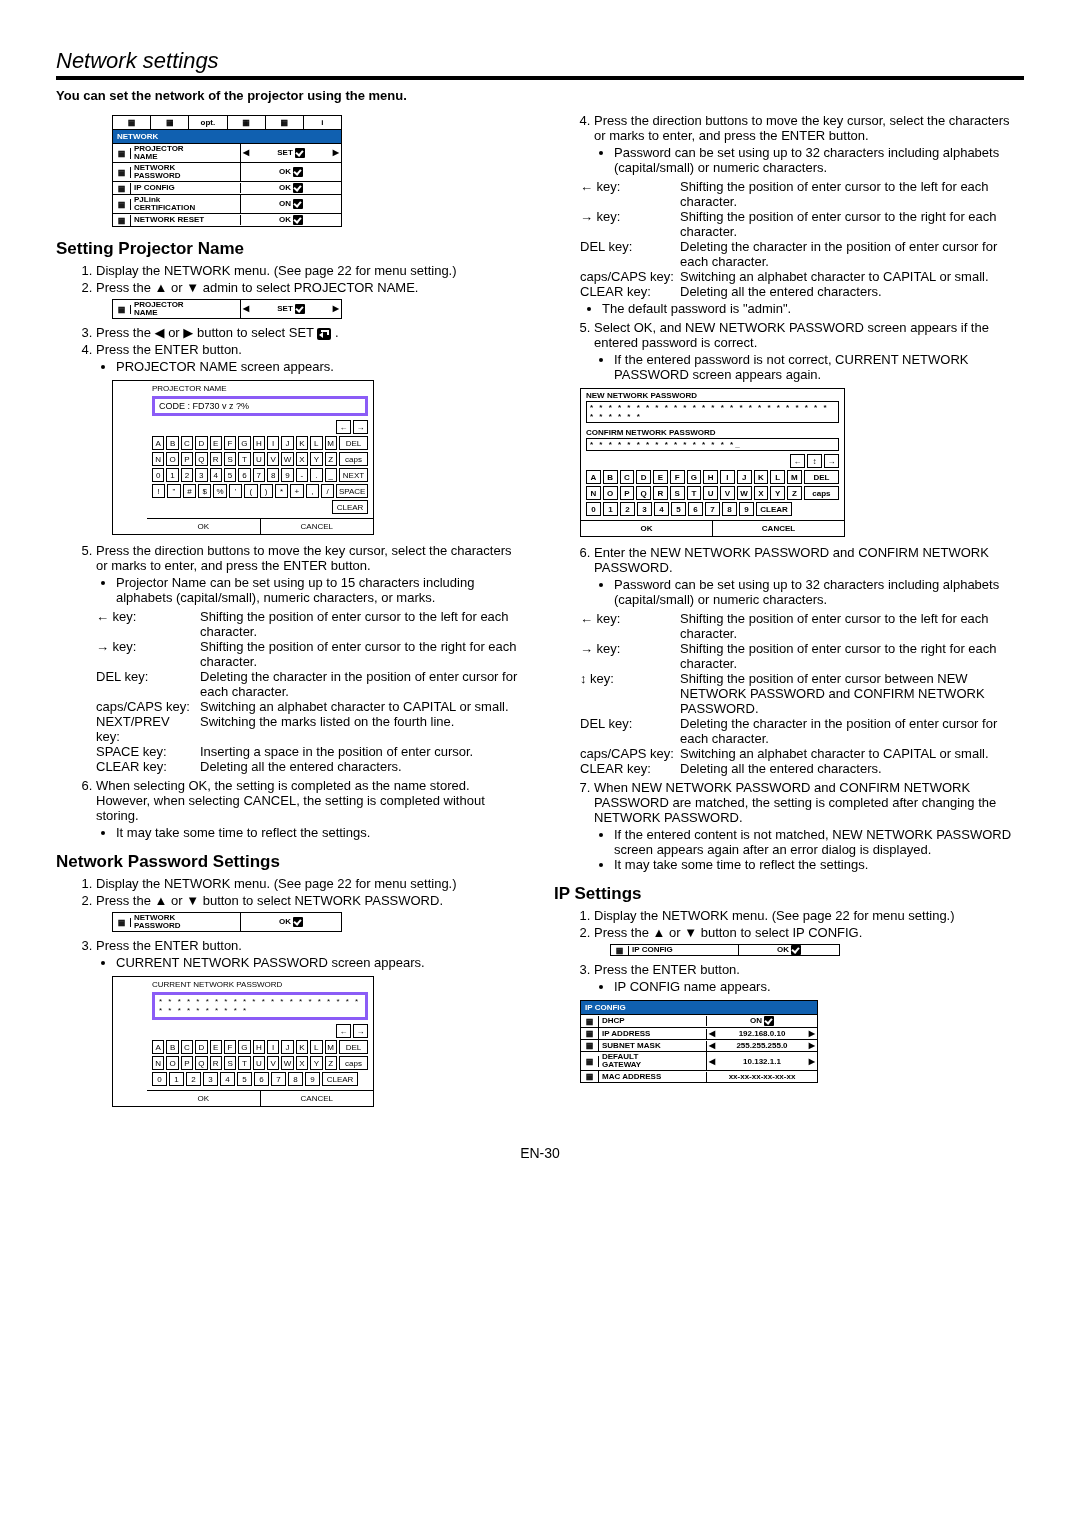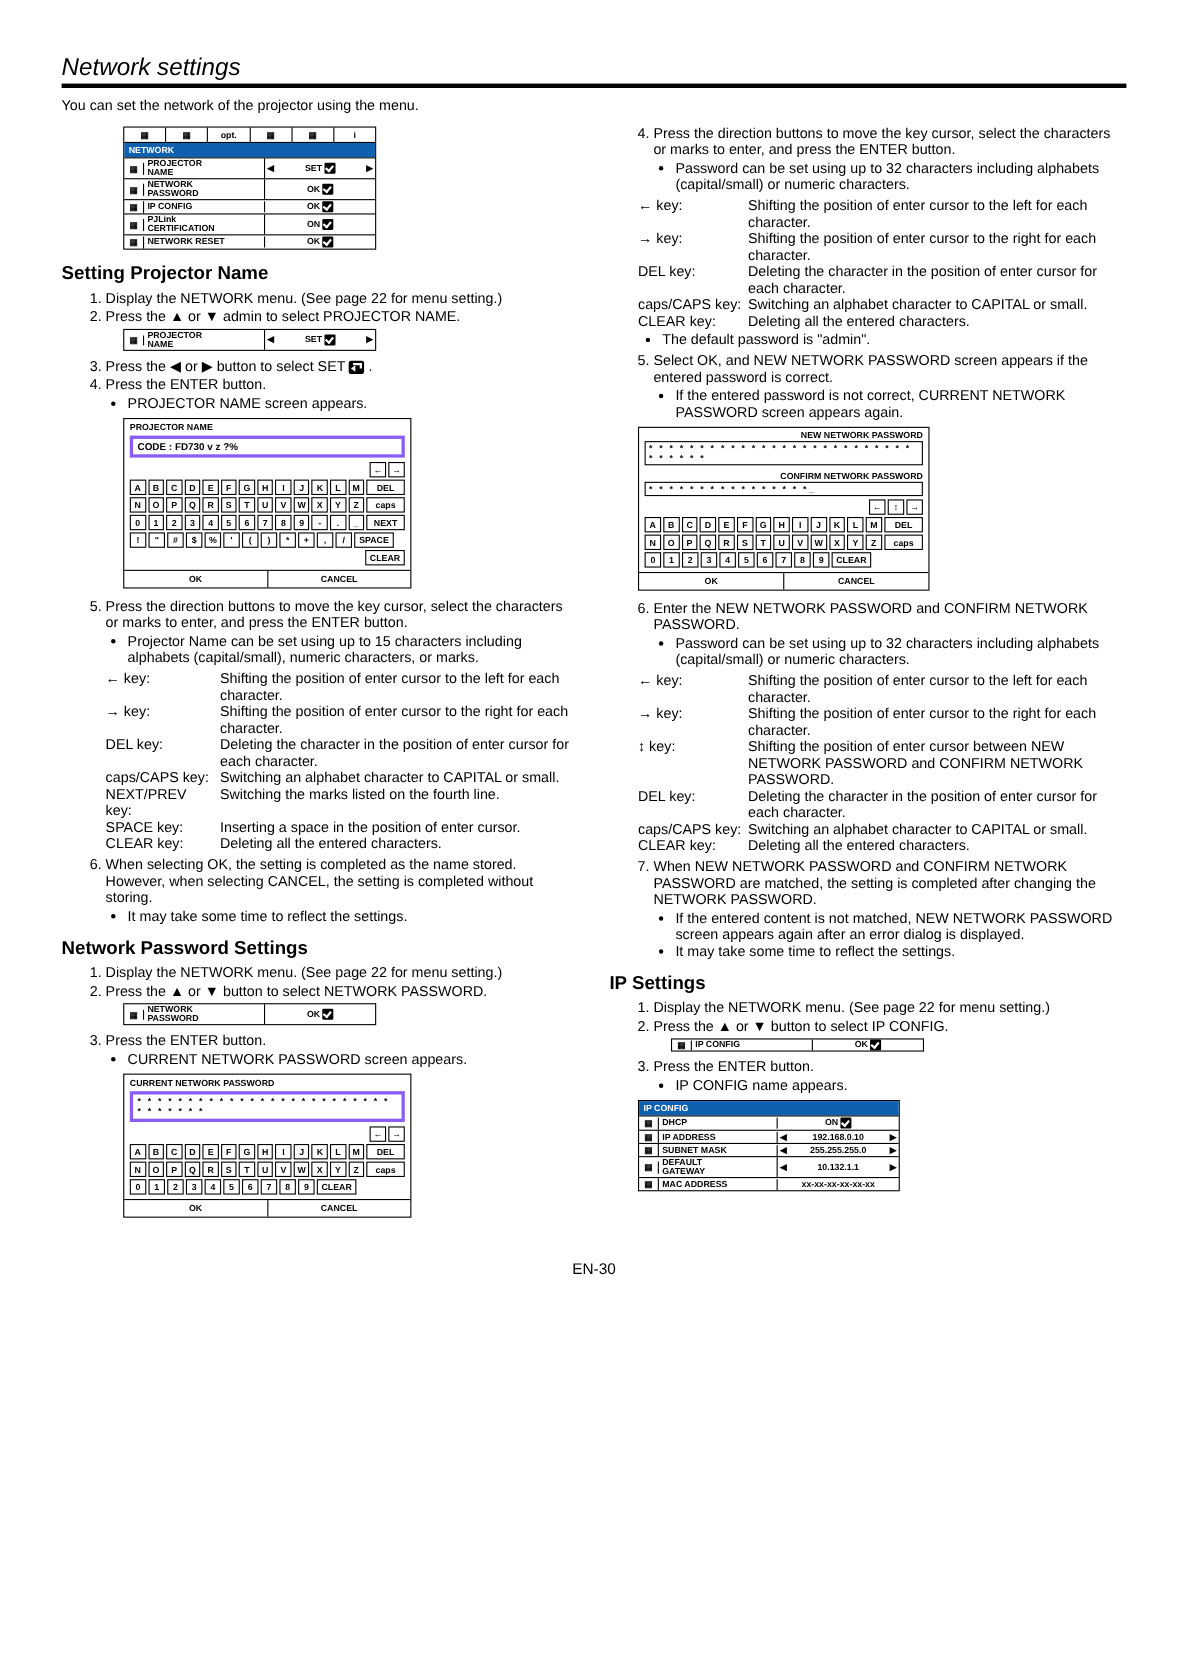--- a/index.html
+++ b/index.html
@@ -12,21 +12,21 @@
     padding: 48px 56px 60px 56px;
     width: 1080px;
   }
   .page-title-wrap { border-bottom: 4px solid #000; margin-bottom: 6px; }
   .page-title {
     font-style: italic;
     font-weight: normal;
     font-size: 22px;
     margin: 0 0 2px 0;
   }
-  .intro { margin: 8px 0 6px 0; }
+  .intro { margin: 8px 0 6px 0; font-weight: bold; }
   .cols { display: flex; gap: 28px; }
   .col { flex: 1; min-width: 0; }
   ol.steps { margin: 4px 0 4px 0; padding-left: 40px; }
   ol.steps > li { margin: 2px 0; }
   ul.bullets { list-style: disc; margin: 2px 0 2px 0; padding-left: 48px; }
   ul.bullets > li { margin: 2px 0; }
   ul.inner { list-style: disc; margin: 2px 0 2px 0; padding-left: 20px; }
   .section-h { font-weight: bold; font-size: 17px; margin: 12px 0 2px 0; }
   .kv { display: flex; gap: 4px; margin-left: 40px; }
   .kv .k { width: 100px; flex-shrink: 0; }
@@ -44,33 +44,33 @@
   .menu-row .lbl { flex:1; padding:1px 3px; border-right:1px solid #000; line-height:1; }
   .menu-row .val { width:100px; text-align:center; padding:1px 2px; position:relative; }
   .menu-row .arrow-l { position:absolute; left:2px; }
   .menu-row .arrow-r { position:absolute; right:2px; }
   .mini-row { display:flex; align-items:center; border:1px solid #000; font-size:8px; font-weight:bold; width:230px; margin:4px 0 6px 56px; }
   .mini-row .ico { width:18px; text-align:center; border-right:1px solid #000; }
   .mini-row .lbl { flex:1; padding:1px 3px; border-right:1px solid #000; line-height:1; }
   .mini-row .val { width:100px; text-align:center; position:relative; }
   .mini-row .arrow-l { position:absolute; left:2px; }
   .mini-row .arrow-r { position:absolute; right:2px; }
-  .osk { border:1px solid #000; font-size:8px; font-weight:bold; margin:6px 0 8px 56px; width: 262px; }
+  .osk { border:1px solid #000; font-size:8px; font-weight:normal; margin:6px 0 8px 56px; width: 262px; padding-left: 34px; }
   .osk-title { padding:3px 5px; }
   .osk-input { border:3px solid #8b5cf6; margin:0 5px 4px 5px; padding:2px 4px; font-size:9px; }
   .osk-spacer-row { display:flex; justify-content:flex-end; gap:2px; padding:0 5px 2px 5px; }
   .osk-keys { display:flex; flex-direction:column; gap:2px; padding:0 5px 4px 5px; }
   .osk-row { display:flex; gap:2px; }
   .osk-key { border:1px solid #000; width:15px; height:14px; display:flex; align-items:center; justify-content:center; font-size:8px; }
   .osk-key.w2 { width:36px; }
   .osk-btns { display:flex; border-top:1px solid #000; }
   .osk-btn { flex:1; text-align:center; padding:3px 0; }
   .osk-btn:first-child { border-right:1px solid #000; }
   .osk2 { border:1px solid #000; font-size:8px; font-weight:bold; margin:6px 0 8px 26px; width: 265px; }
-  .osk2-label { padding:2px 5px 0 5px; font-size:8px;text-align:right; }
+  .osk2-label { padding:2px 5px 0 5px; font-size:8px; }
   .osk2-input { border:1px solid #000; margin:1px 5px 3px 5px; padding:1px 3px; font-size:8px; letter-spacing:1px; }
   .pw-stars { letter-spacing: 2px; font-size:8px; }
   .enter-icon { display:inline-block; width:14px; height:12px; background:#000; border-radius:2px; vertical-align:middle; position:relative; }
   .enter-icon::before { content:""; position:absolute; right:2px; top:2px; width:6px; height:3px; border-top:2px solid #fff; border-right:2px solid #fff; }
   .enter-icon::after { content:""; position:absolute; left:2px; bottom:2px; width:0; height:0; border-top:3px solid transparent; border-bottom:3px solid transparent; border-right:4px solid #fff; }
   .enter-chk { display:inline-block; width:10px; height:10px; background:#000; border-radius:1px; vertical-align:middle; margin-left:2px; position:relative; }
   .enter-chk::after { content:""; position:absolute; left:2px; top:1px; width:3px; height:5px; border-right:2px solid #fff; border-bottom:2px solid #fff; transform:rotate(40deg); }
   .page-num { text-align:center; margin-top: 30px; font-size: 14px; }
   .ipbox { border:1px solid #000; font-size:8px; font-weight:bold; margin:6px 0 8px 26px; width: 238px; }
   .ipbox .menu-head { background:#1060b0; color:#fff; padding:2px 4px; }

